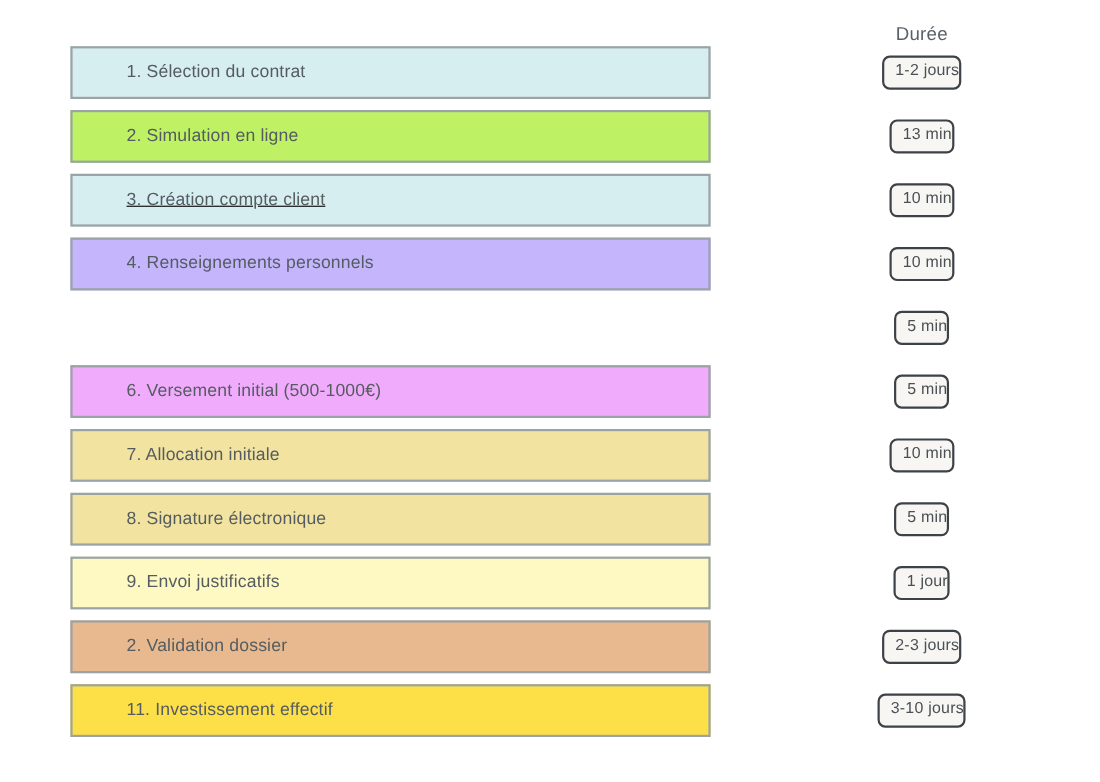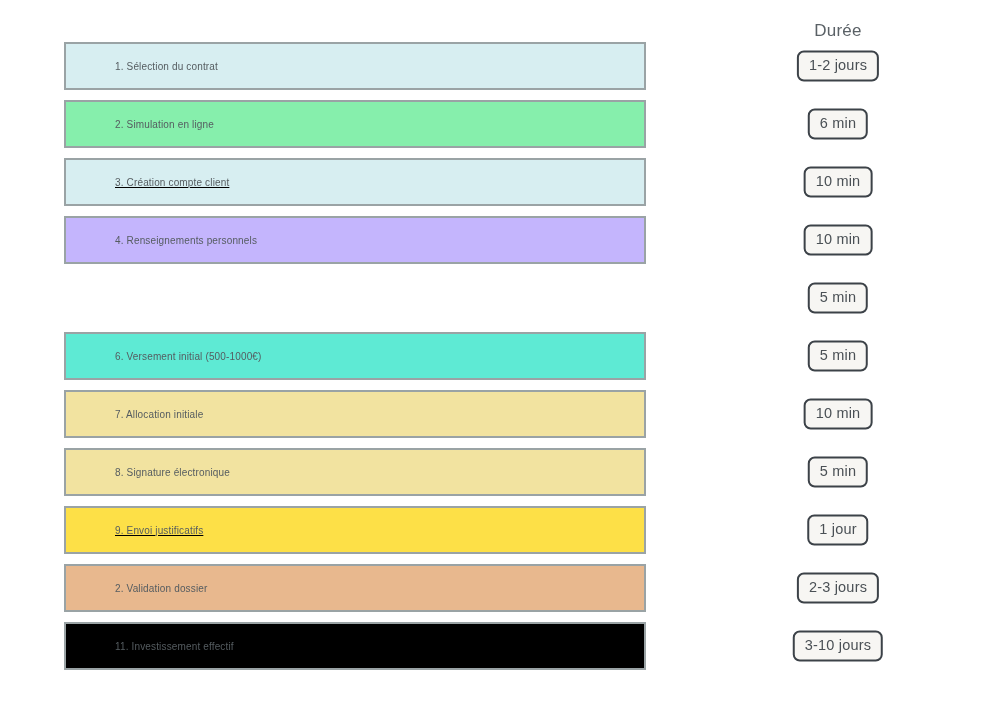--- a/index.html
+++ b/index.html
@@ -47,36 +47,36 @@
     left: 64px;
     width: 582px;
     height: 48px;
     box-sizing: border-box;
     border: 2px solid #9aa3a5;
     display: flex;
     align-items: center;
     padding-left: 49px;
   }
   .stage-label {
-    font-size: 10px;
+    font-size: 16px;
     color: #555c60;
     letter-spacing: 0.15px;
     white-space: nowrap;
   }
 
   .duration-badge {
     position: absolute;
     left: 838px;
     top: 50%;
     transform: translate(-50%, -50%);
     box-sizing: border-box;
     background: #f7f6f3;
     border: 2px solid #3c4248;
     border-radius: 7px;
-    padding: 5px 10px 6px 10px;
+    padding: 5px 0 6px 10px;
     font-size: 14.5px;
     color: #4a5055;
     letter-spacing: 0.2px;
     white-space: nowrap;
     line-height: 1.1;
   }
 </style>
 </head>
 <body>
 
@@ -85,71 +85,71 @@
   <div class="col-header" id="duree-header">Durée</div>
 
   <div id="rows">
       <div class="row" style="top: 42px;">
         <div class="stage-bar" style="background: rgb(215, 238, 241); border-color: rgb(154, 163, 165);">
           <span class="stage-label">1. Sélection du contrat</span>
         </div>
         <div class="duration-badge">1-2 jours</div>
       </div>
       <div class="row" style="top: 100px;">
-        <div class="stage-bar" style="background: #86efac; border-color: rgb(154, 163, 165);">
+        <div class="stage-bar" style="background: #bef264; border-color: rgb(154, 163, 165);">
           <span class="stage-label">2. Simulation en ligne</span>
         </div>
-        <div class="duration-badge">6 min</div>
+        <div class="duration-badge">13 min</div>
       </div>
       <div class="row" style="top: 158px;">
         <div class="stage-bar" style="background: rgb(215, 238, 241); border-color: rgb(154, 163, 165); text-decoration: underline;">
           <span class="stage-label">3. Création compte client</span>
         </div>
         <div class="duration-badge">10 min</div>
       </div>
       <div class="row" style="top: 216px;">
         <div class="stage-bar" style="background: #c4b5fd; border-color: rgb(154, 163, 165);">
           <span class="stage-label">4. Renseignements personnels</span>
         </div>
         <div class="duration-badge">10 min</div>
       </div>
       <div class="row" style="top: 274px;">
         <div class="duration-badge">5 min</div>
       </div>
       <div class="row" style="top: 332px;">
-        <div class="stage-bar" style="background: #5eead4; border-color: rgb(154, 163, 165);">
+        <div class="stage-bar" style="background: #f0abfc; border-color: rgb(154, 163, 165);">
           <span class="stage-label">6. Versement initial (500-1000€)</span>
         </div>
         <div class="duration-badge">5 min</div>
       </div>
       <div class="row" style="top: 390px;">
         <div class="stage-bar" style="background: rgb(242, 227, 160); border-color: rgb(154, 163, 165);">
           <span class="stage-label">7. Allocation initiale</span>
         </div>
         <div class="duration-badge">10 min</div>
       </div>
       <div class="row" style="top: 448px;">
         <div class="stage-bar" style="background: rgb(242, 227, 160); border-color: rgb(154, 163, 165);">
           <span class="stage-label">8. Signature électronique</span>
         </div>
         <div class="duration-badge">5 min</div>
       </div>
       <div class="row" style="top: 506px;">
-        <div class="stage-bar" style="background: #fde047; border-color: rgb(154, 163, 165); text-decoration: underline;">
+        <div class="stage-bar" style="background: #fef9c3; border-color: rgb(154, 163, 165);">
           <span class="stage-label">9. Envoi justificatifs</span>
         </div>
         <div class="duration-badge">1 jour</div>
       </div>
       <div class="row" style="top: 564px;">
         <div class="stage-bar" style="background: rgb(232, 184, 142); border-color: rgb(154, 163, 165);">
           <span class="stage-label">2. Validation dossier</span>
         </div>
         <div class="duration-badge">2-3 jours</div>
       </div>
       <div class="row" style="top: 622px;">
-        <div class="stage-bar" style="background: #000000; border-color: rgb(154, 163, 165);">
+        <div class="stage-bar" style="background: #fde047; border-color: rgb(154, 163, 165);">
           <span class="stage-label">11. Investissement effectif</span>
         </div>
         <div class="duration-badge">3-10 jours</div>
       </div>
     </div>
 
 </div>
 
 </body></html>

